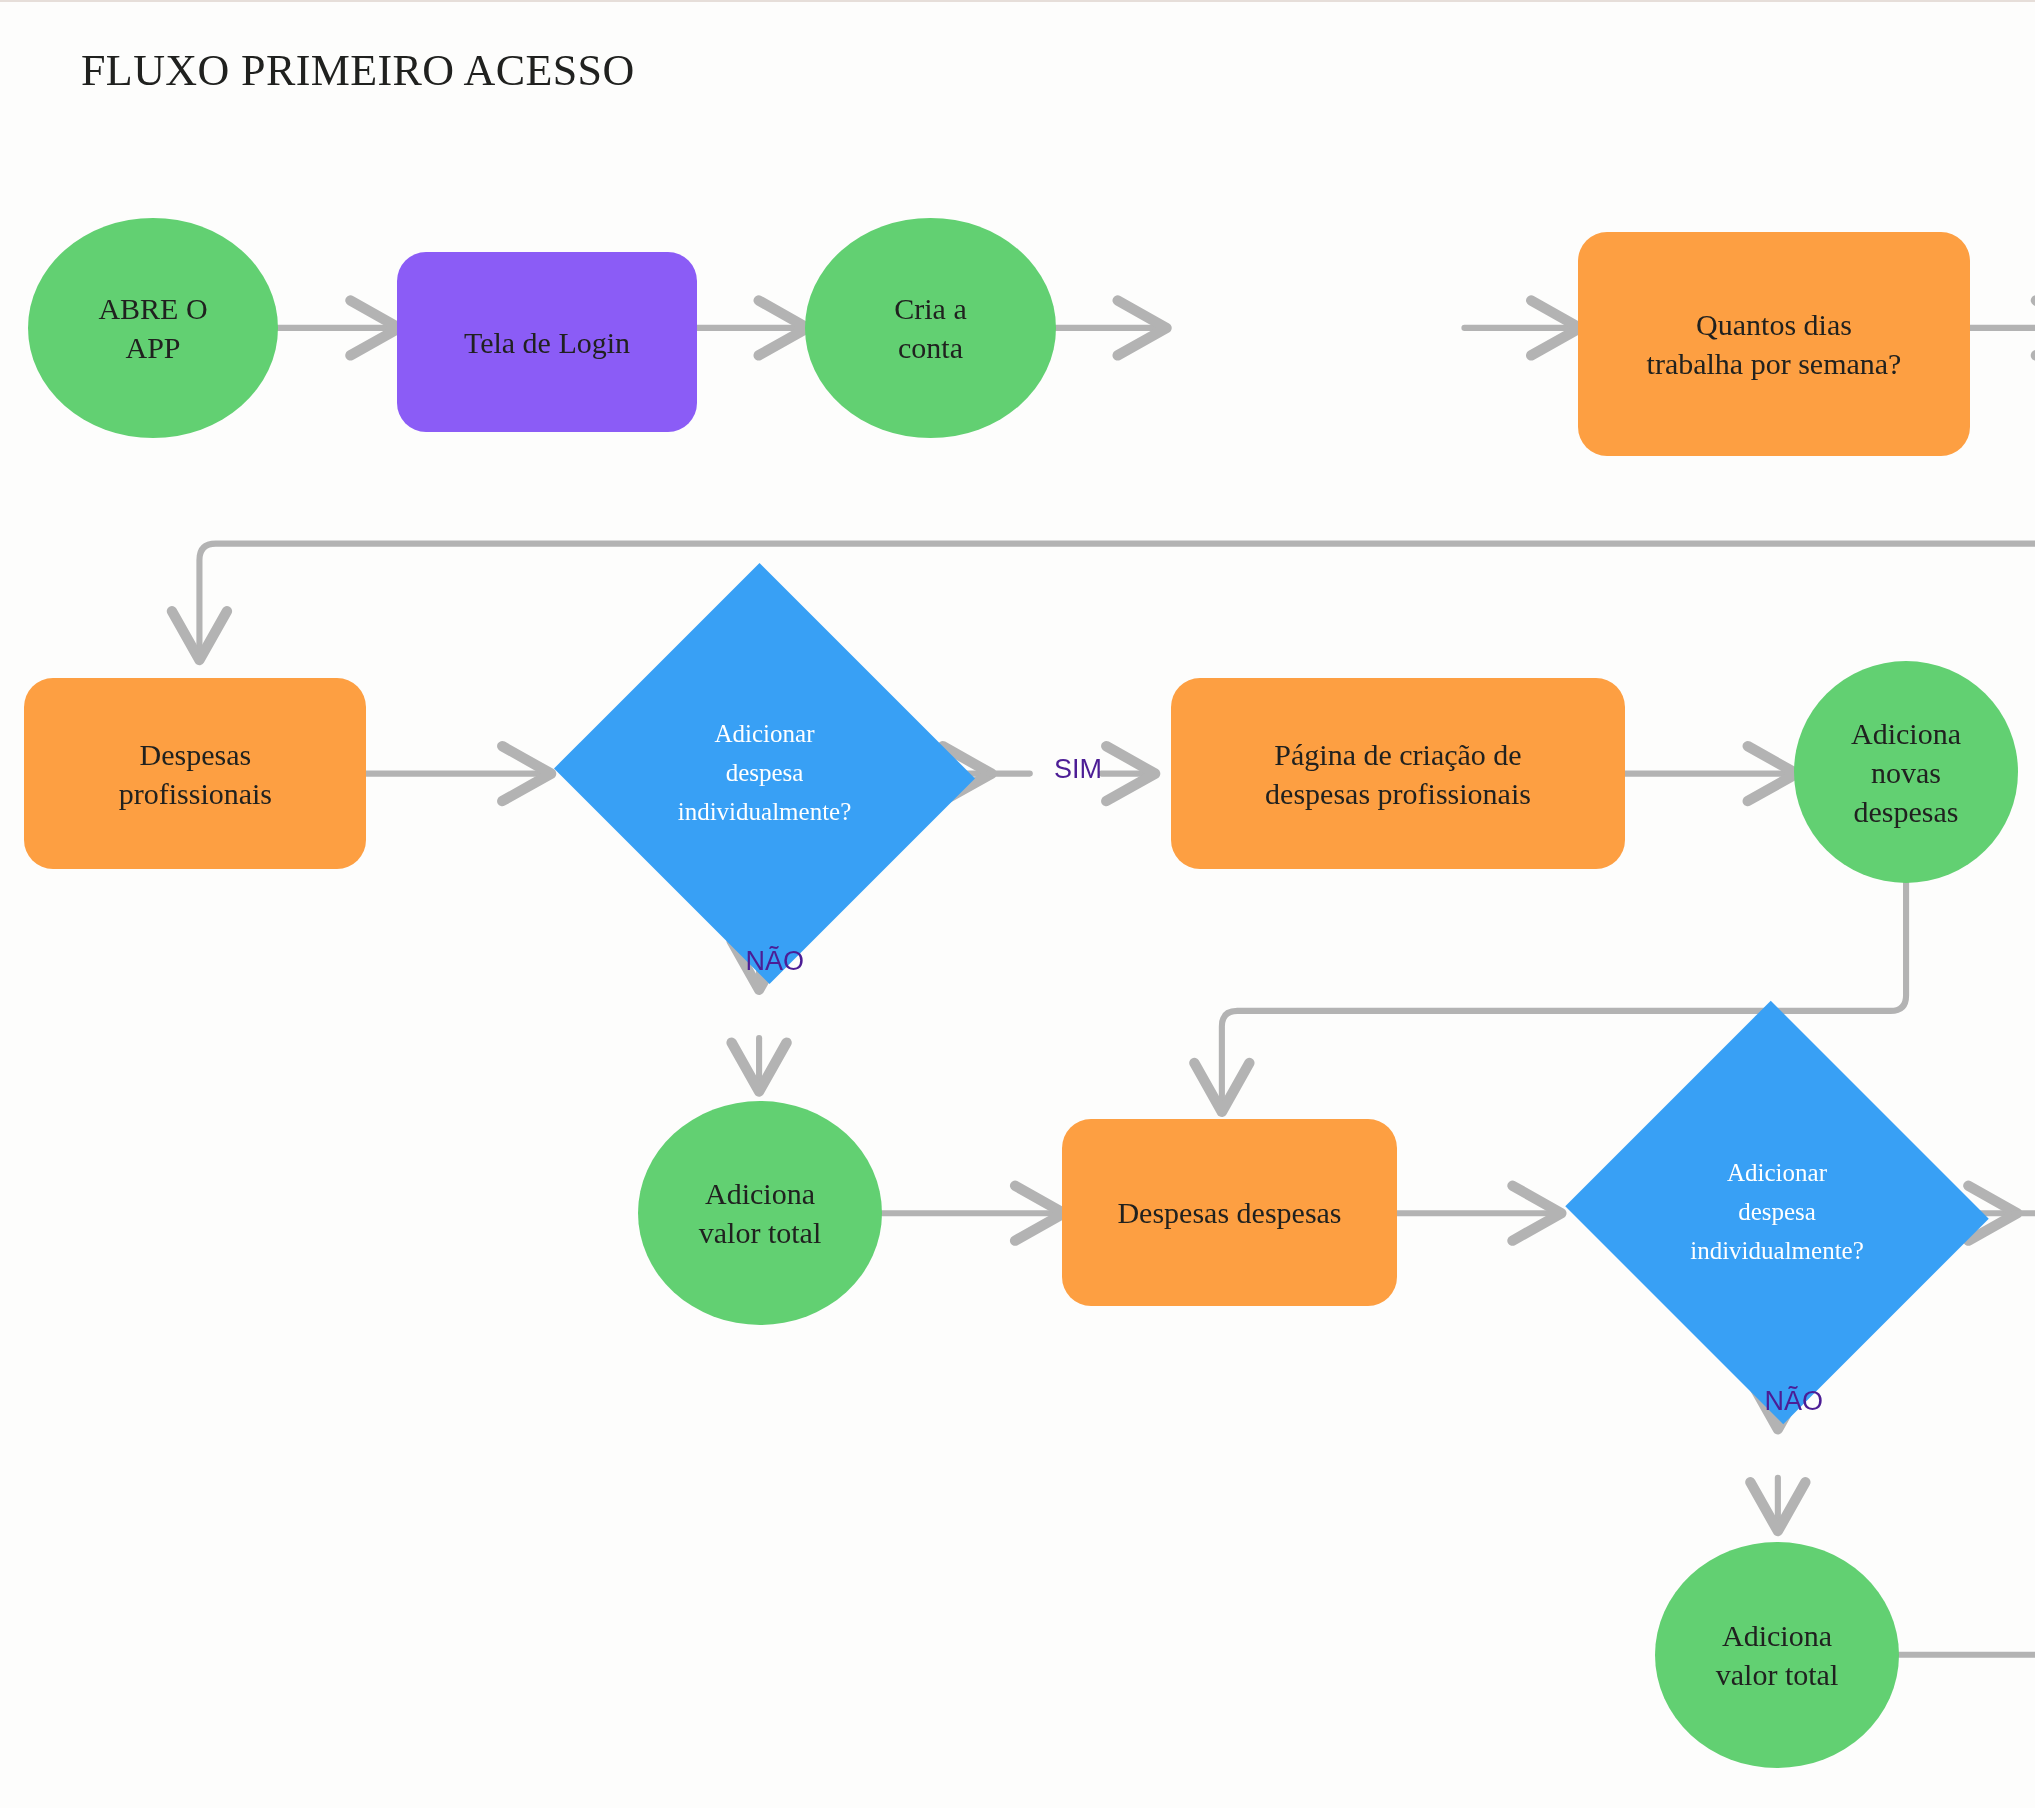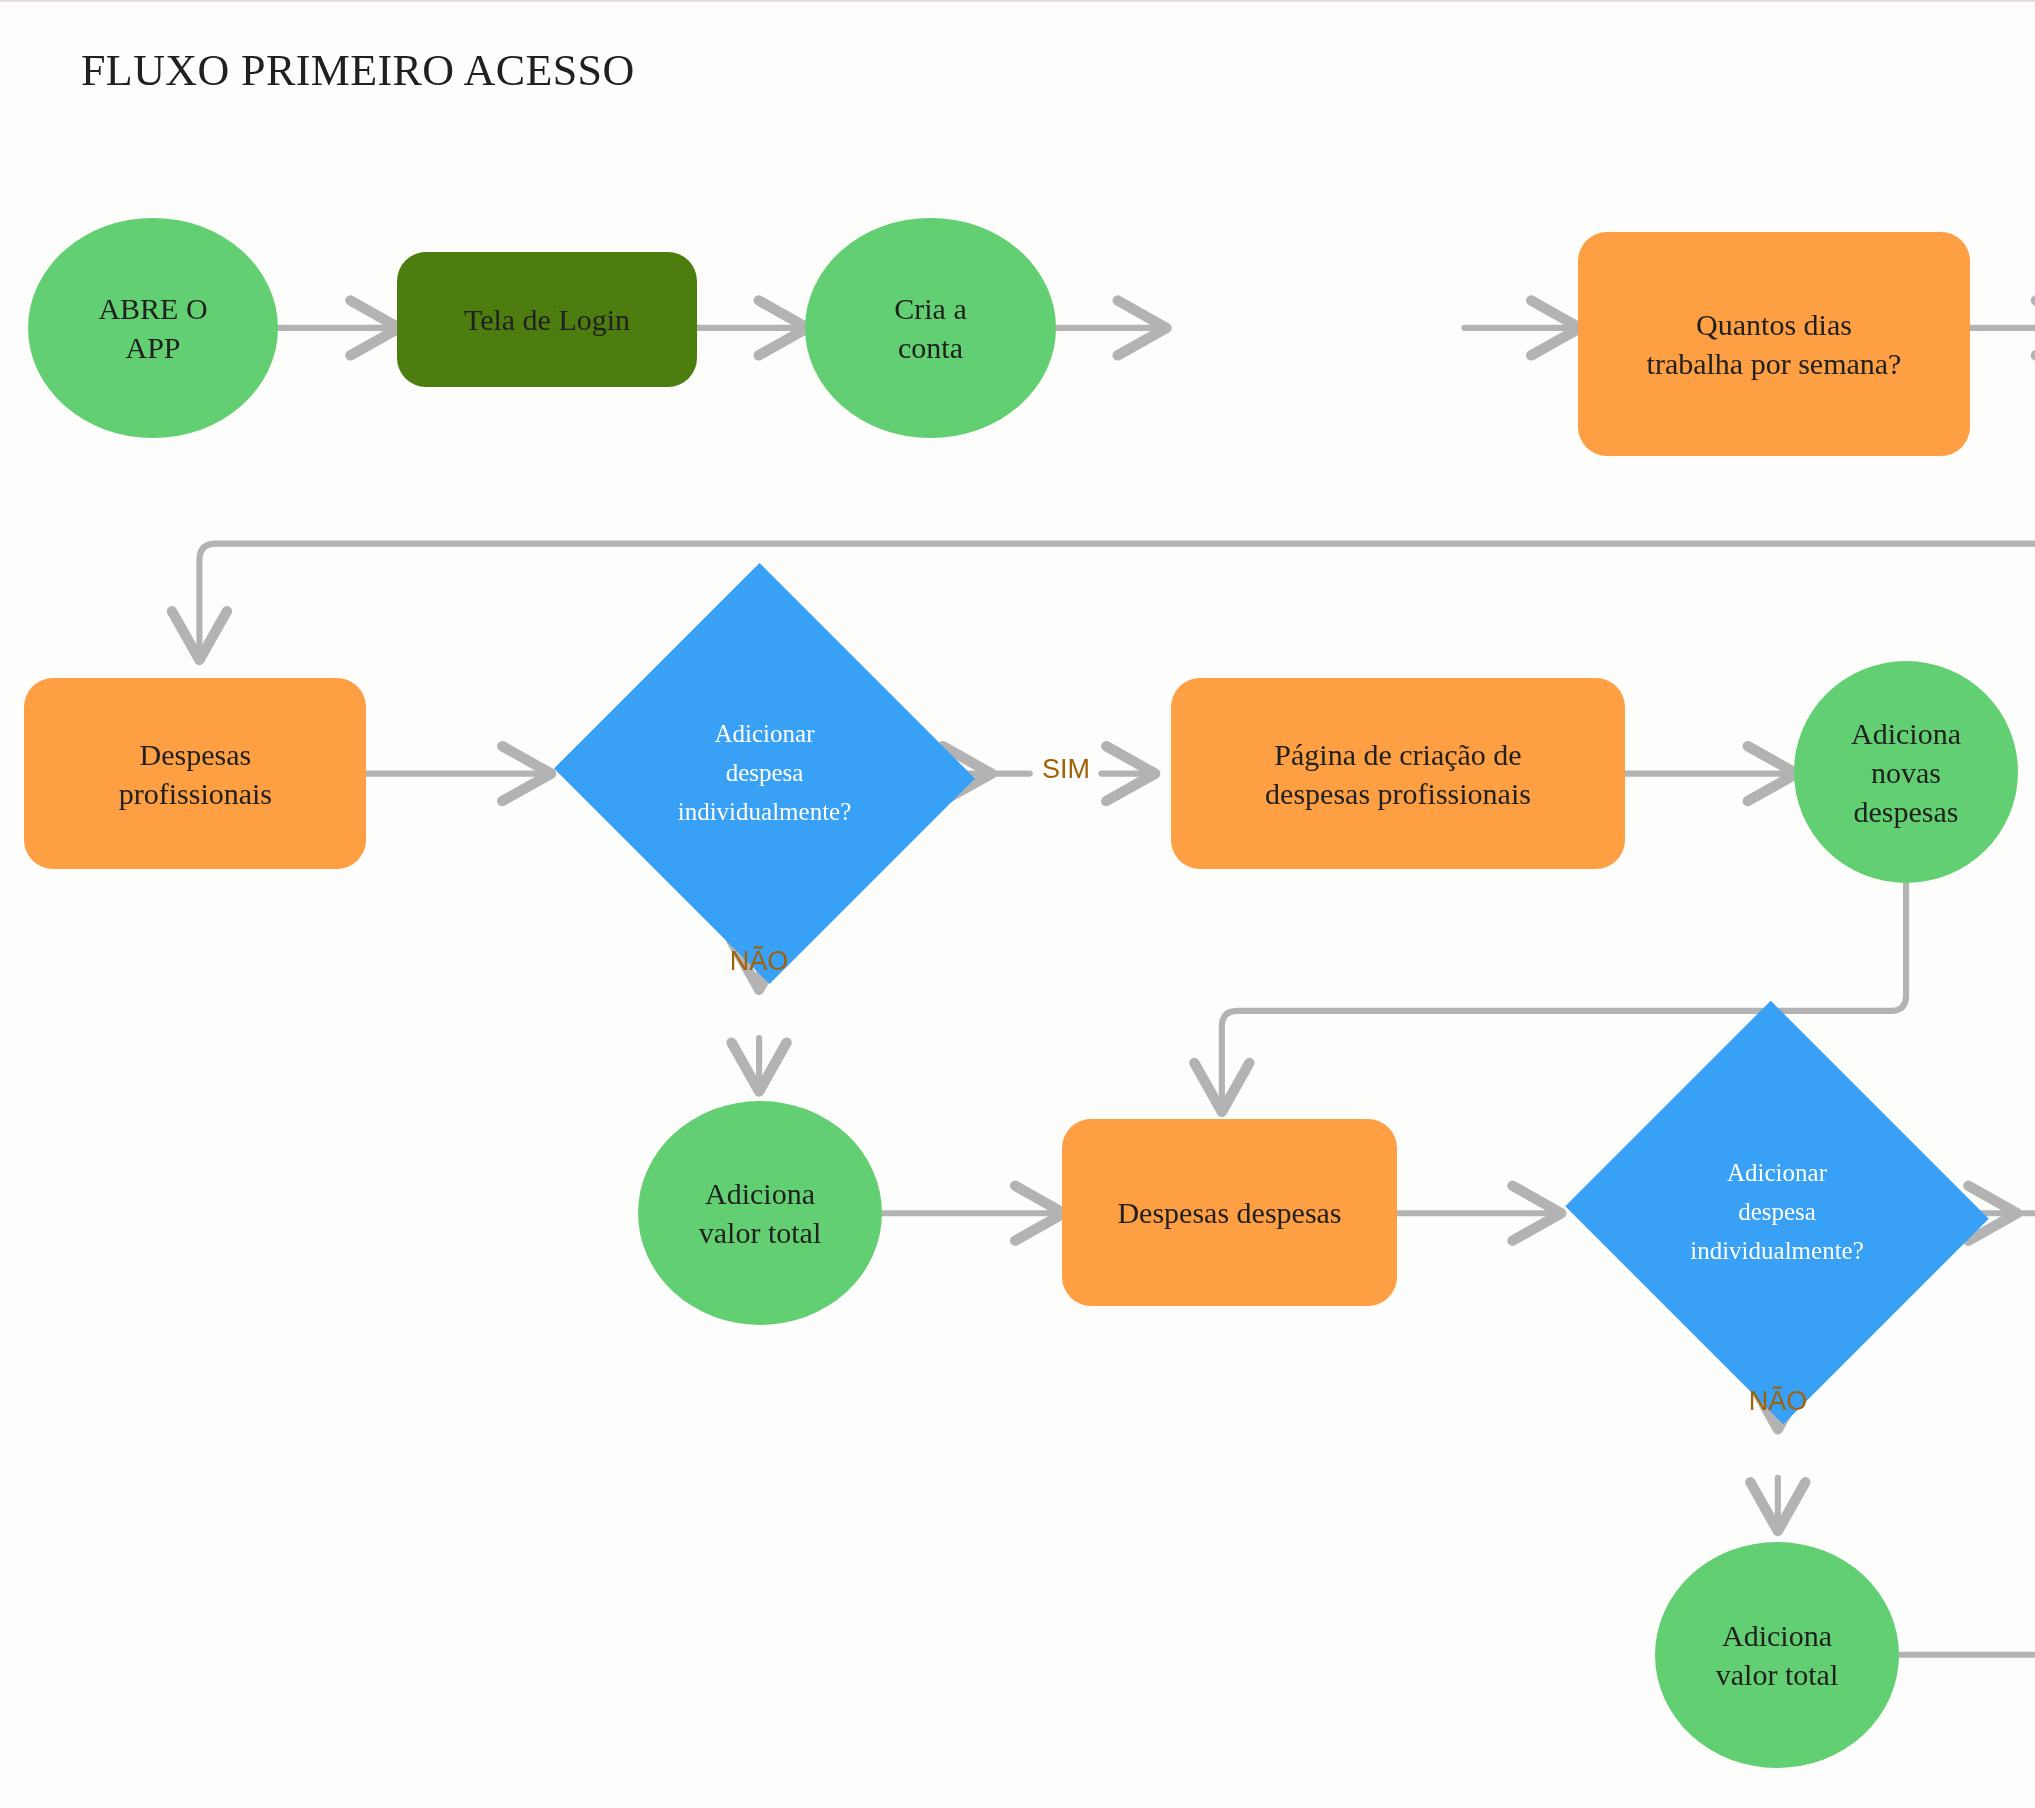--- a/index.html
+++ b/index.html
@@ -77,23 +77,23 @@
     justify-content: center;
     text-align: center;
     color: #ffffff;
     font-size: 25px;
     line-height: 1.55;
   }
   .edge-label {
     position: absolute;
     font-family: "Liberation Sans", "DejaVu Sans", sans-serif;
     font-size: 27px;
-    color: #a16207;
+    color: #4c1d95;
     white-space: nowrap;
-    text-align: center;
+    text-align: right;
   }
 </style>
 </head>
 <body>
 
 <div id="canvas">
 
   <div id="diagram-title">FLUXO PRIMEIRO ACESSO</div>
 
   <svg class="edges" viewBox="0 0 7636 4443">
@@ -139,21 +139,21 @@
     <g fill="none" stroke="#b3b3b3" stroke-width="15" stroke-linecap="round">
       <path d="M2430,1895 L2530,1895"></path>
       <path d="M4950,2975 L5040,2975"></path>
     </g>
   </svg>
 
   <div class="node circle" style="left:28px; top:216px; width:250px; height:220px; background:#62d072;">
     <div class="label">ABRE O<br>APP</div>
   </div>
 
-  <div class="node rect" style="left:397px; top:250px; width:300px; height:135px; background:#4d7c0f;">
+  <div class="node rect" style="left:397px; top:250px; width:300px; height:180px; background:#8b5cf6;">
     <div class="label">Tela de Login</div>
   </div>
 
   <div class="node circle" style="left:805px; top:216px; width:251px; height:220px; background:#62d072;">
     <div class="label">Cria a<br>conta</div>
   </div>
 
 
   <div class="node rect" style="left:1578px; top:230px; width:392px; height:224px; background:#fd9f42;">
     <div class="label">Quantos dias<br>trabalha por semana?</div>

